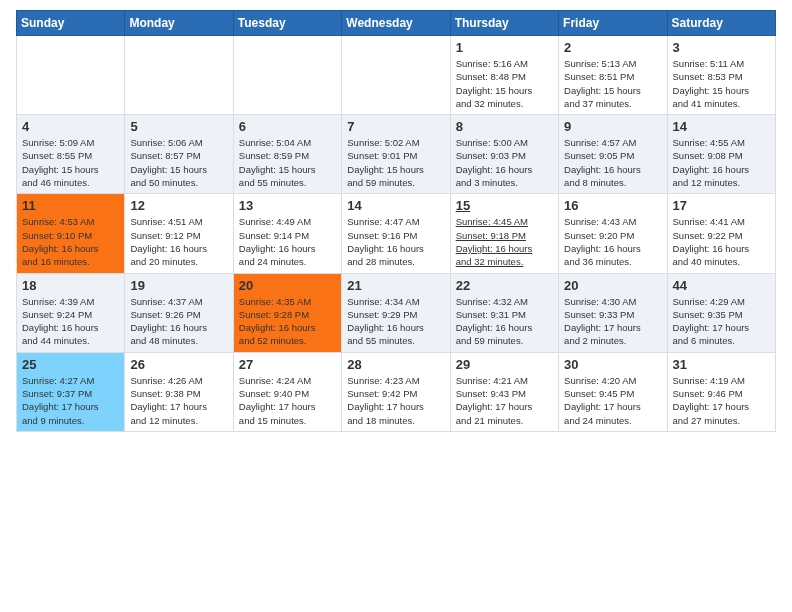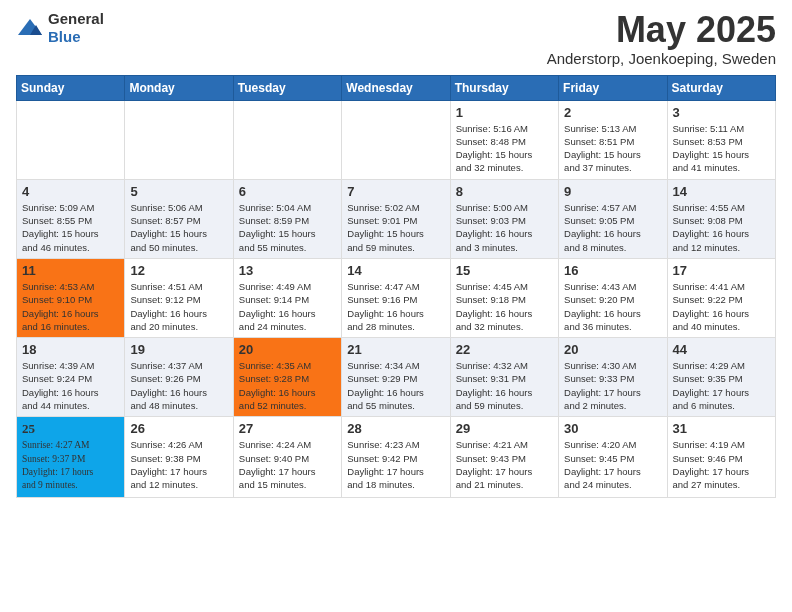--- a/index.html
+++ b/index.html
@@ -96,36 +96,20 @@
       color: #333;
     }
     .empty-cell {
       background: #fff !important;
     }
   </style>
 </head>
 <body>
 
 <div class="page">
-  <div class="header">
-    <div class="logo">
-      <svg class="logo-icon" viewBox="0 0 28 22" xmlns="http://www.w3.org/2000/svg">
-        <polygon points="14,2 26,18 2,18" fill="#2a6db5"></polygon>
-        <polygon points="20,8 26,18 14,18" fill="#1a4d8f"></polygon>
-      </svg>
-      <div>
-        <span class="logo-text-general">General</span><br>
-        <span class="logo-text-blue">Blue</span>
-      </div>
-    </div>
-    <div class="title-block">
-      <div class="calendar-title">May 2025</div>
-      <div class="calendar-subtitle">Anderstorp, Joenkoeping, Sweden</div>
-    </div>
-  </div>
 
   <table class="calendar-table">
     <thead>
       <tr>
         <th>Sunday</th>
         <th>Monday</th>
         <th>Tuesday</th>
         <th>Wednesday</th>
         <th>Thursday</th>
         <th>Friday</th>
@@ -233,21 +217,21 @@
 Daylight: 16 hours
 and 24 minutes.</div>
           </td>
           <td style="background: rgb(255, 255, 255);">
             <span class="day-number">14</span>
             <div class="day-info" style="white-space: pre-line;">Sunrise: 4:47 AM
 Sunset: 9:16 PM
 Daylight: 16 hours
 and 28 minutes.</div>
           </td>
-          <td style="background: rgb(255, 255, 255);">
+          <td style="background: rgb(255, 255, 255); text-decoration: underline;">
             <span class="day-number">15</span>
             <div class="day-info" style="white-space: pre-line;">Sunrise: 4:45 AM
 Sunset: 9:18 PM
 Daylight: 16 hours
 and 32 minutes.</div>
           </td>
           <td style="background: rgb(255, 255, 255);">
             <span class="day-number">16</span>
             <div class="day-info" style="white-space: pre-line;">Sunrise: 4:43 AM
 Sunset: 9:20 PM
@@ -307,21 +291,21 @@
           </td>
           <td style="background: rgb(238, 241, 247);">
             <span class="day-number">44</span>
             <div class="day-info" style="white-space: pre-line;">Sunrise: 4:29 AM
 Sunset: 9:35 PM
 Daylight: 17 hours
 and 6 minutes.</div>
           </td>
         </tr>
         <tr>
-          <td style="background: #0ea5e9; font-family: Liberation Serif, serif;">
+          <td style="background: #7dd3fc;">
             <span class="day-number">25</span>
             <div class="day-info" style="white-space: pre-line;">Sunrise: 4:27 AM
 Sunset: 9:37 PM
 Daylight: 17 hours
 and 9 minutes.</div>
           </td>
           <td style="background: rgb(255, 255, 255);">
             <span class="day-number">26</span>
             <div class="day-info" style="white-space: pre-line;">Sunrise: 4:26 AM
 Sunset: 9:38 PM

